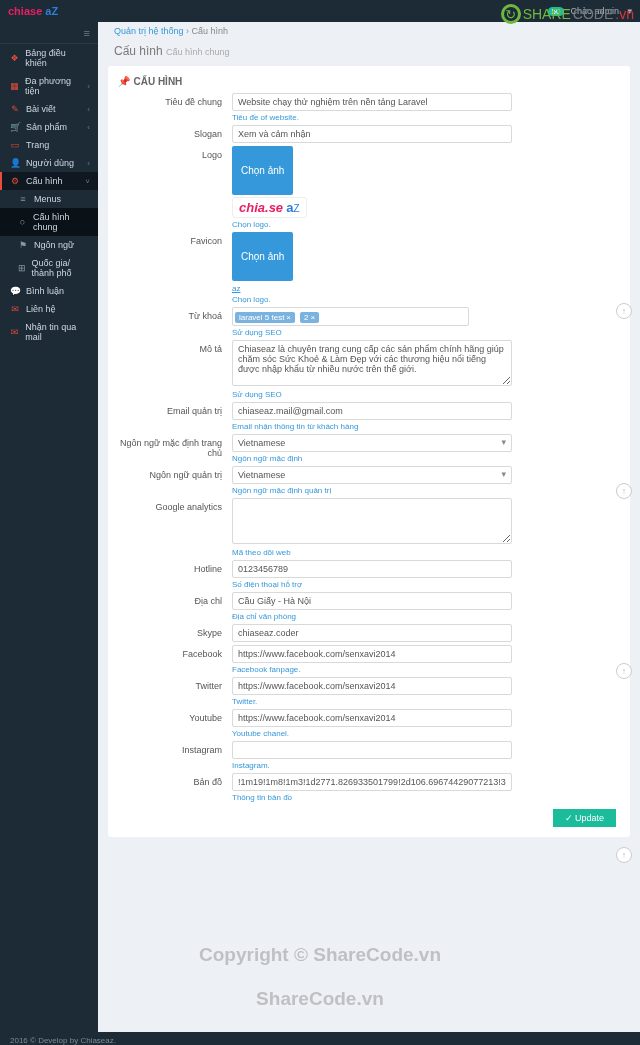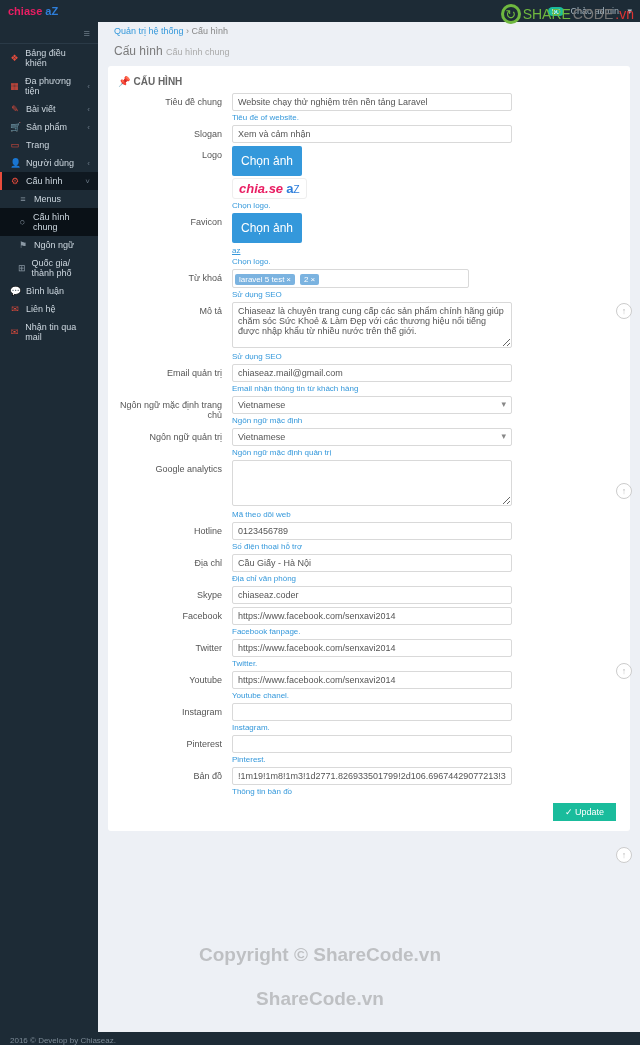--- a/index.html
+++ b/index.html
@@ -30,21 +30,21 @@
 .panel{background:#fff;border-radius:3px;padding:10px;margin:0 4px 8px}
 .panel-title{font-size:10px;color:#666;font-weight:bold;padding-bottom:6px}
 .panel-title .ico{color:#888;margin-right:3px}
 .row{display:flex;margin-bottom:3px;align-items:flex-start}
 .lbl{width:114px;text-align:right;padding:4px 10px 0 0;font-size:9px;color:#555}
 .fld{flex:1}
 .fld input[type=text],.fld textarea,.fld select{width:280px;border:1px solid #d9d9d9;border-radius:2px;padding:3px 5px;font-size:9px;color:#555;background:#fff}
 .fld textarea{height:46px;resize:vertical}
 .fld select{appearance:none;background:#fff}
 .help{font-size:8px;color:#3498db;padding-top:2px}
-.btn-primary{background:#3498db;color:#fff;border:none;border-radius:2px;padding:8px 9px;font-size:12px;cursor:pointer}
+.btn-primary{background:#3498db;color:#fff;border:none;border-radius:2px;padding:19px 9px;font-size:10px;cursor:pointer}
 .logo-prev{background:#fff;border:1px solid #eee;border-radius:3px;display:inline-block;padding:2px 6px;margin-top:2px}
 .logo-prev .p1{color:#e91e63;font-weight:bold;font-size:13px;font-style:italic}
 .logo-prev .p2{color:#e91e63;font-weight:bold;font-size:13px;font-style:italic}
 .logo-prev .p3{color:#2e7fdb;font-weight:bold;font-size:13px}
 .logo-prev .p4{color:#2e7fdb;font-size:10px}
 .tag{display:inline-block;background:#7bb3e0;color:#fff;font-size:8px;padding:1px 4px;border-radius:2px;margin-right:2px}
 .tag .x{margin-left:2px;cursor:pointer}
 .select-wrap{position:relative;display:inline-block}
 .select-wrap::after{content:"▾";position:absolute;right:6px;top:3px;color:#888;font-size:9px;pointer-events:none}
 .update-row{display:flex;justify-content:flex-end;padding:4px 4px 0}
@@ -275,24 +275,20 @@
 
       <div class="scroll-fab" style="top:847px">
           <span>↑</span>
         </div>
 
       <div class="row">
         <div class="lbl">Instagram</div>
         <div class="fld"><input type="text" style=""><div class="help">Instagram.</div></div>
       </div>
 
-      <div class="row">
-        <div class="lbl">Pinterest</div>
-        <div class="fld"><input type="text" style=""><div class="help">Pinterest.</div></div>
-      </div>
 
       <div class="row">
         <div class="lbl">Bản đồ</div>
         <div class="fld"><input type="text" value="!1m19!1m8!1m3!1d2771.826933501799!2d106.69674429077213!3d10.737933102541733" style=""><div class="help">Thông tin bản đồ</div></div>
       </div>
 
       <div class="update-row">
         <button class="btn-update">✓ Update</button>
       </div>
     </div>

